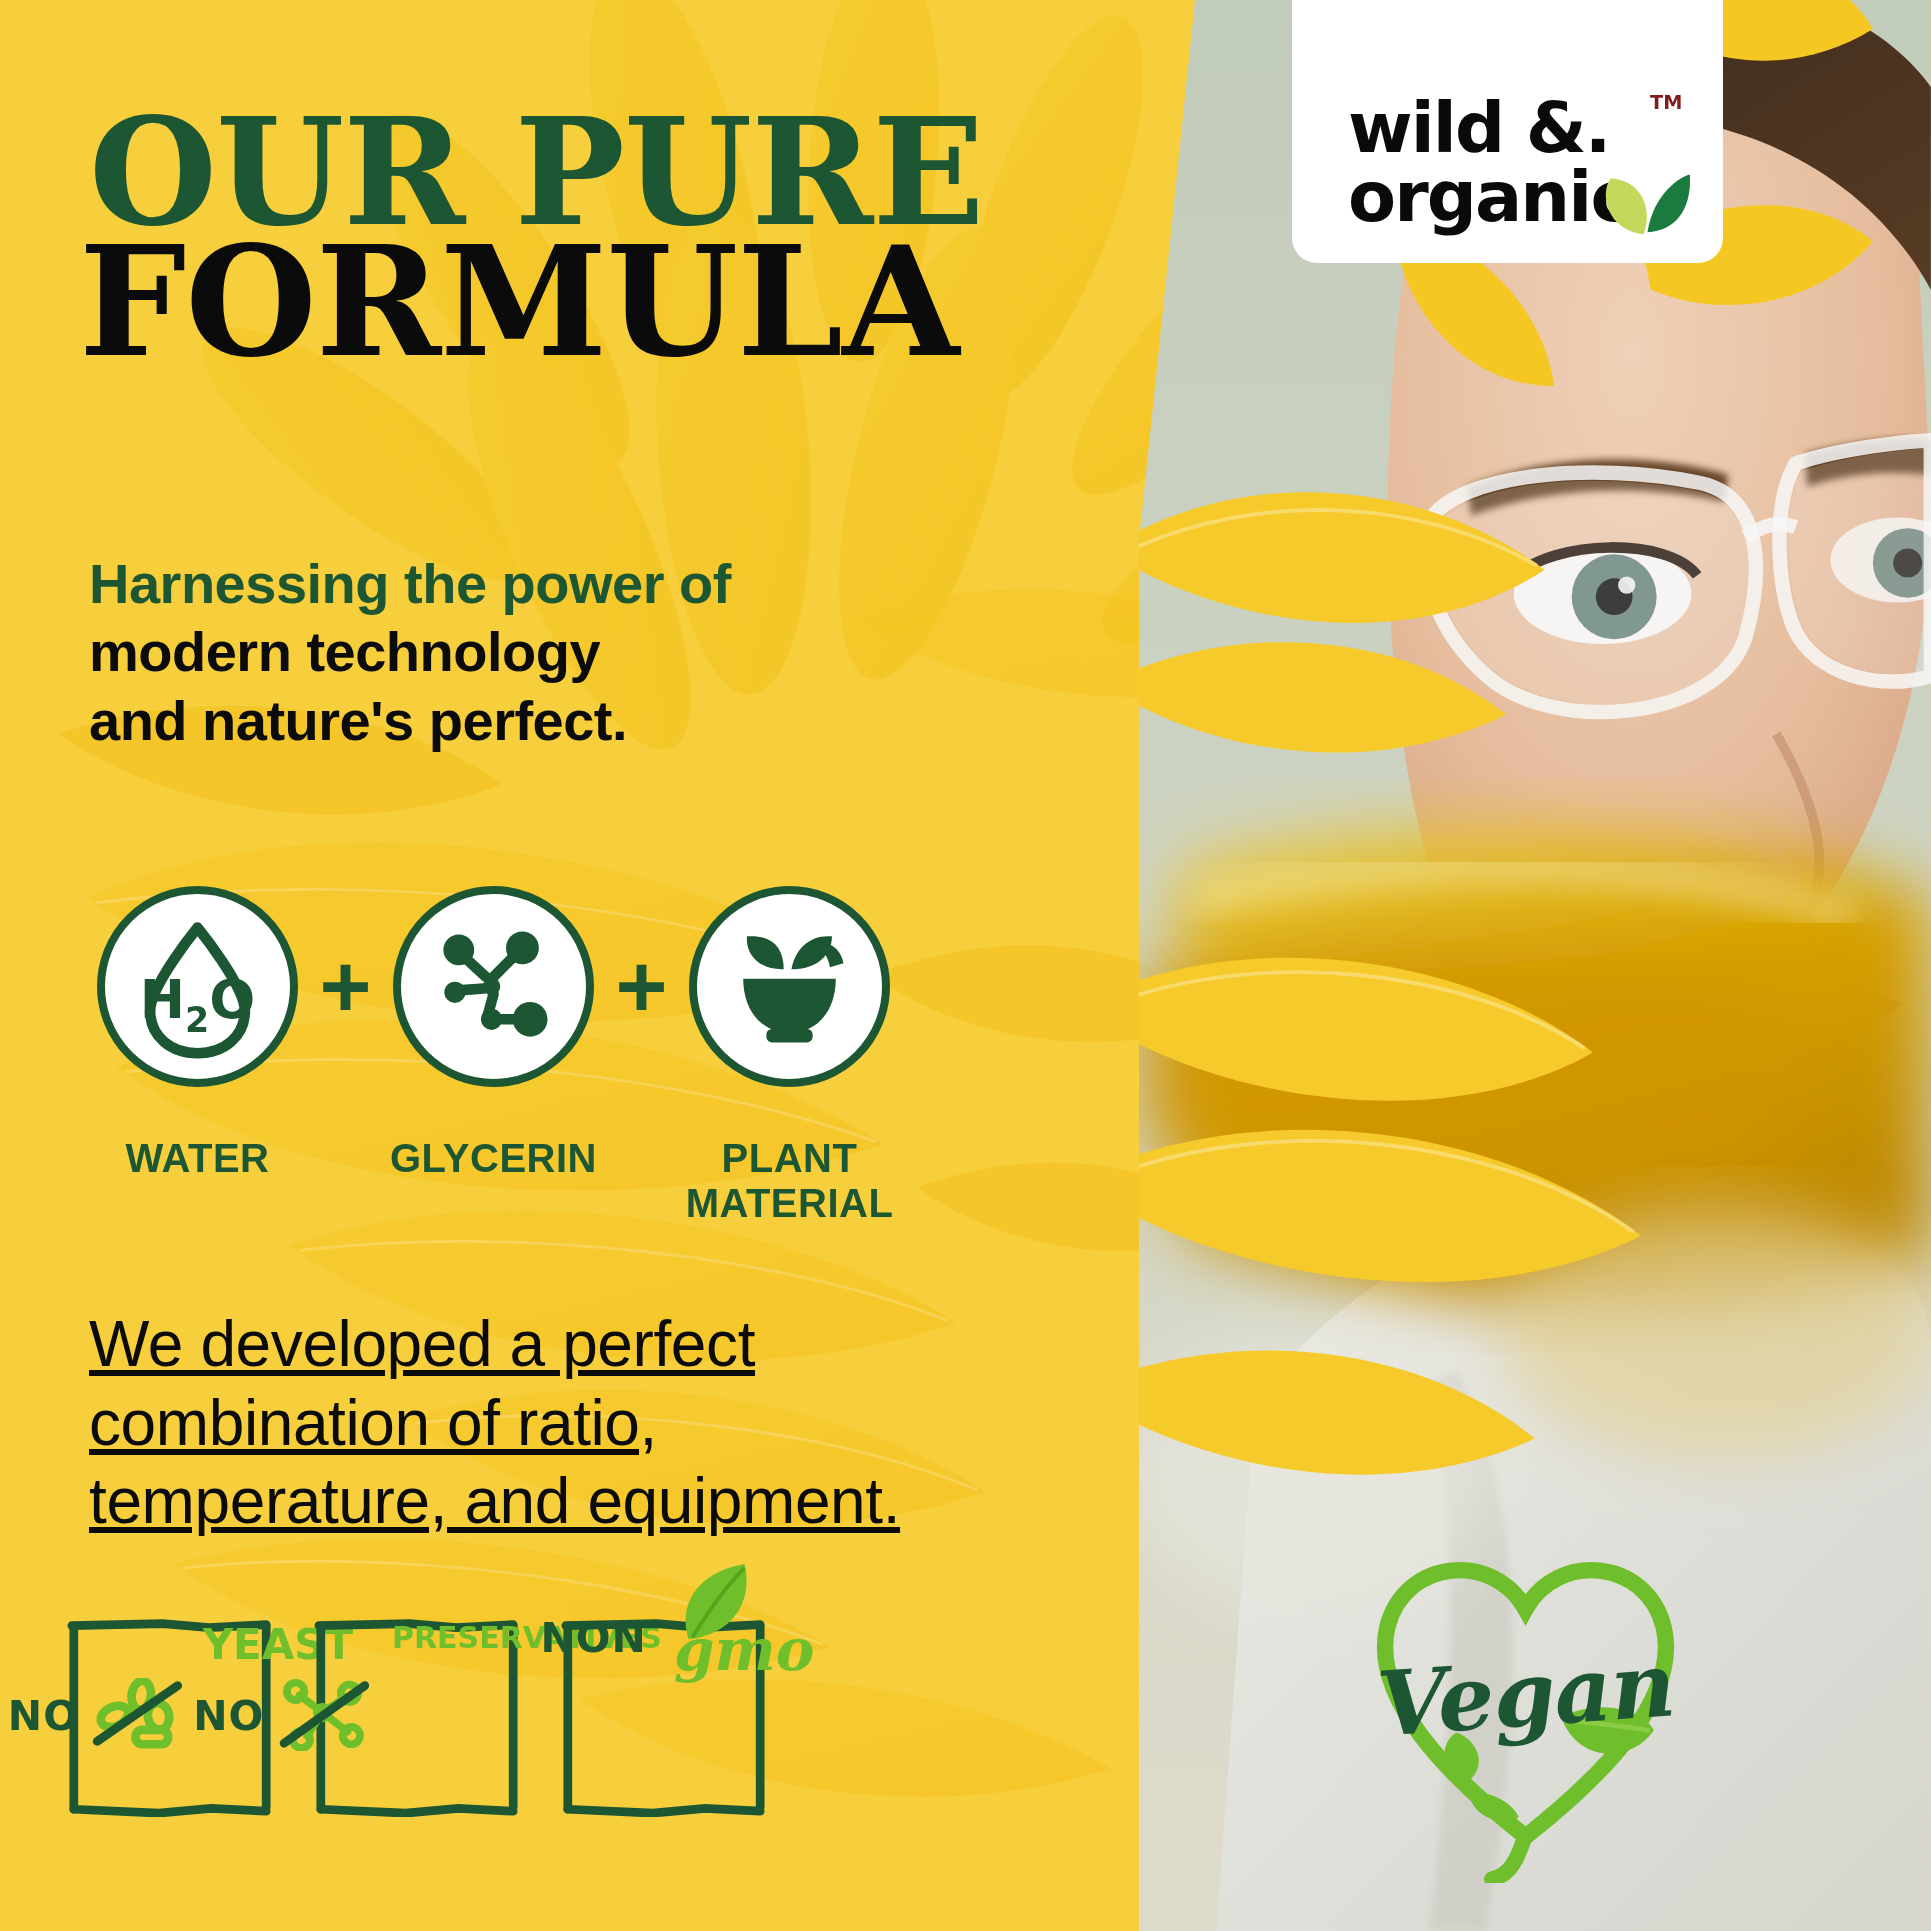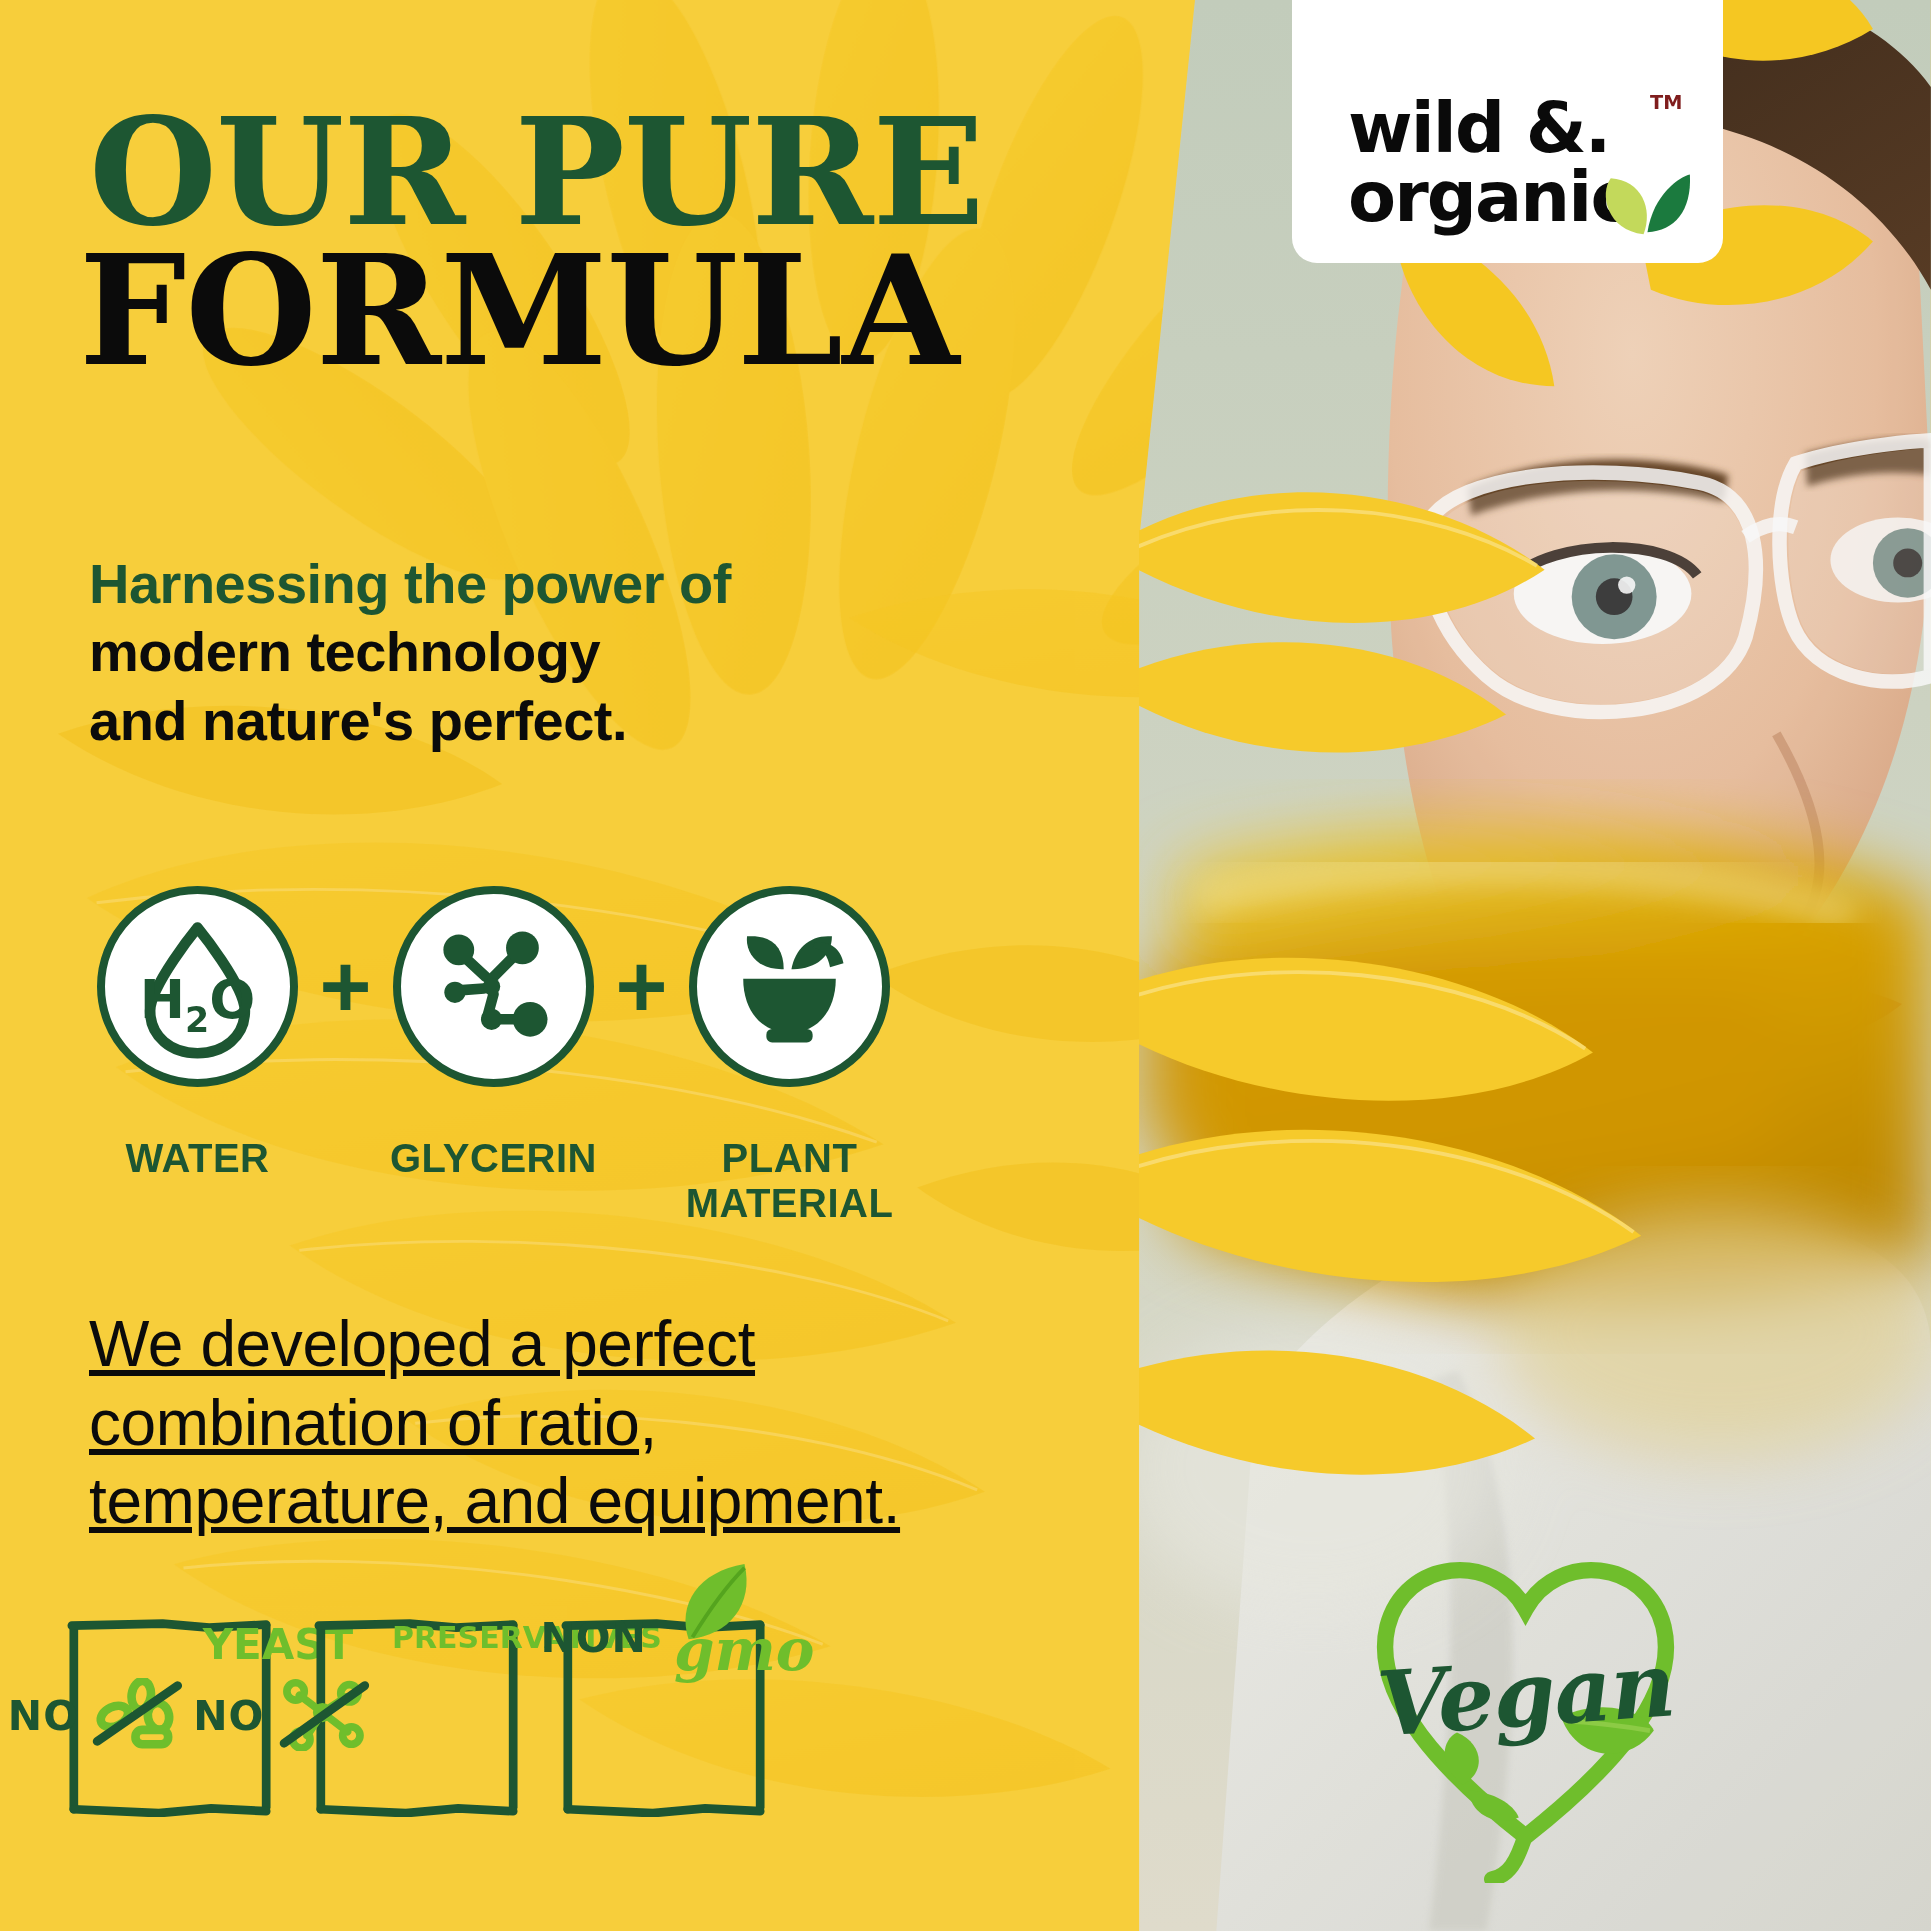--- a/index.html
+++ b/index.html
@@ -22,21 +22,21 @@
     font-weight:bold;
     letter-spacing:-1px;
     line-height:0.98;
     margin:0;
   }
   #headline-1{
     position:absolute;left:89px;top:101px;
     font-size:147px;color:#1D5632;
   }
   #headline-2{
-    position:absolute;left:79px;top:238px;
+    position:absolute;left:79px;top:229px;
     font-size:151px;color:#0B0B0B;
   }
 
   #subhead{position:absolute;left:89px;top:550px;width:946px;}
   .sub-line{
     font-size:56px;font-weight:bold;line-height:1.22;
     letter-spacing:-0.5px;
   }
   .sub-green{color:#1D5632;}
   .sub-black{color:#0B0B0B;}

